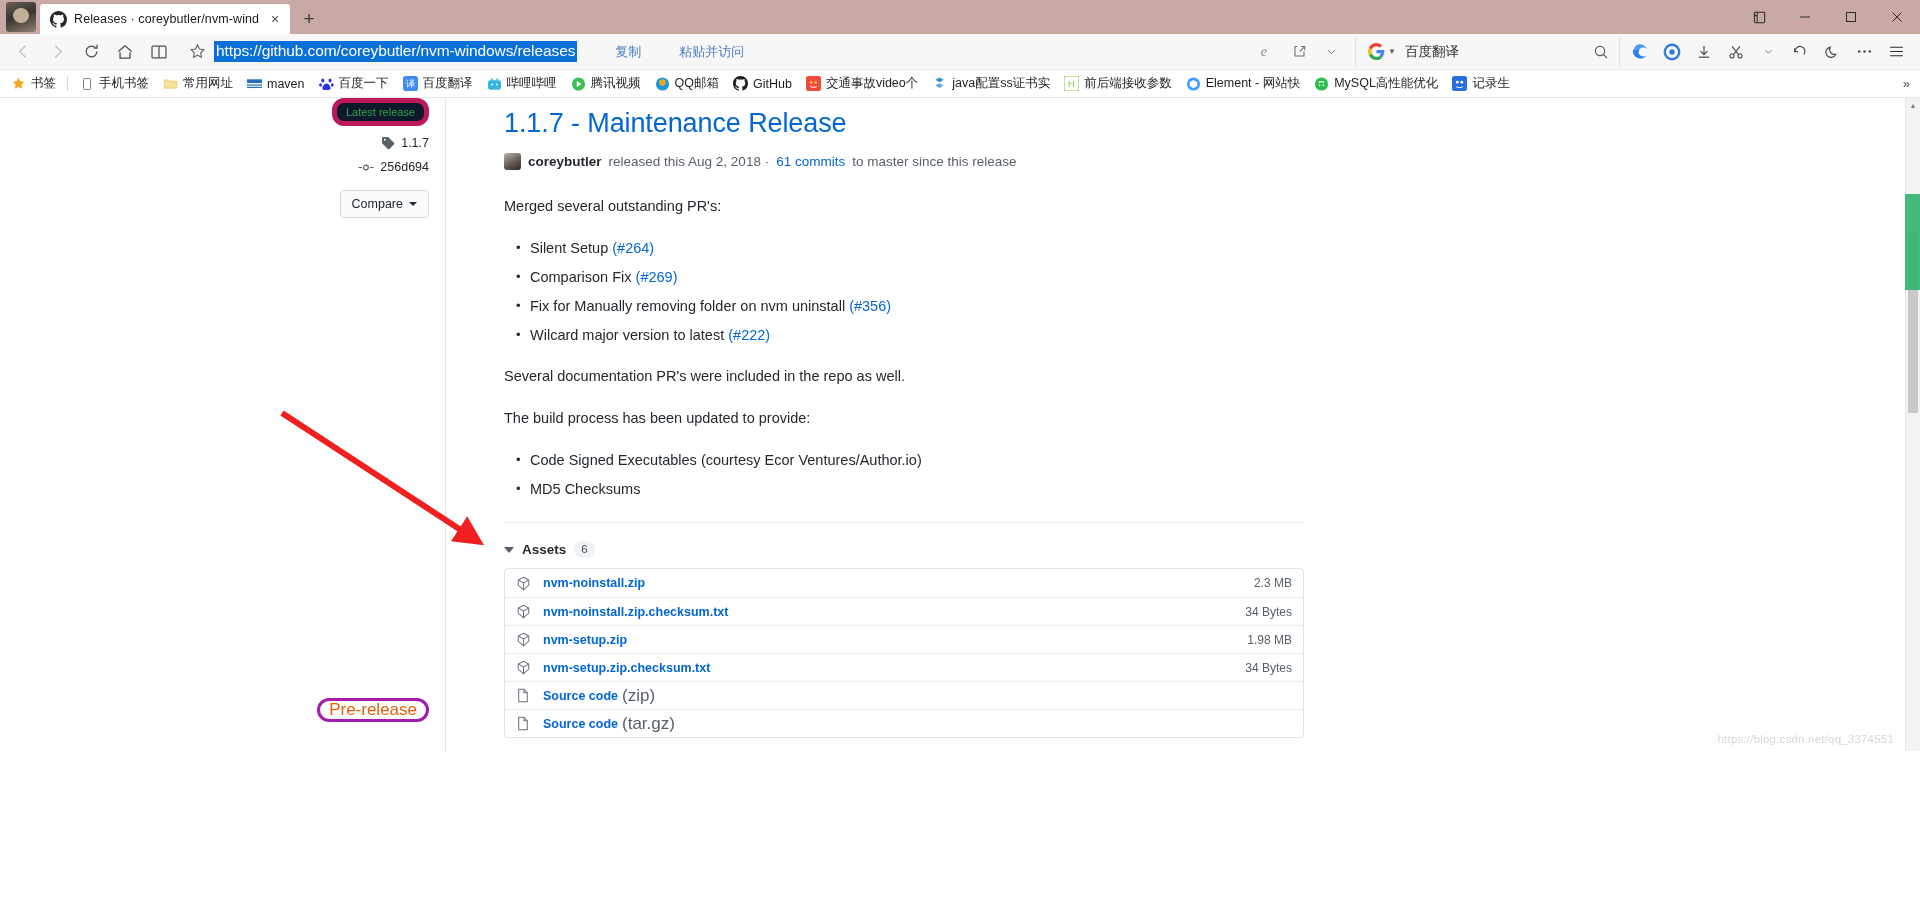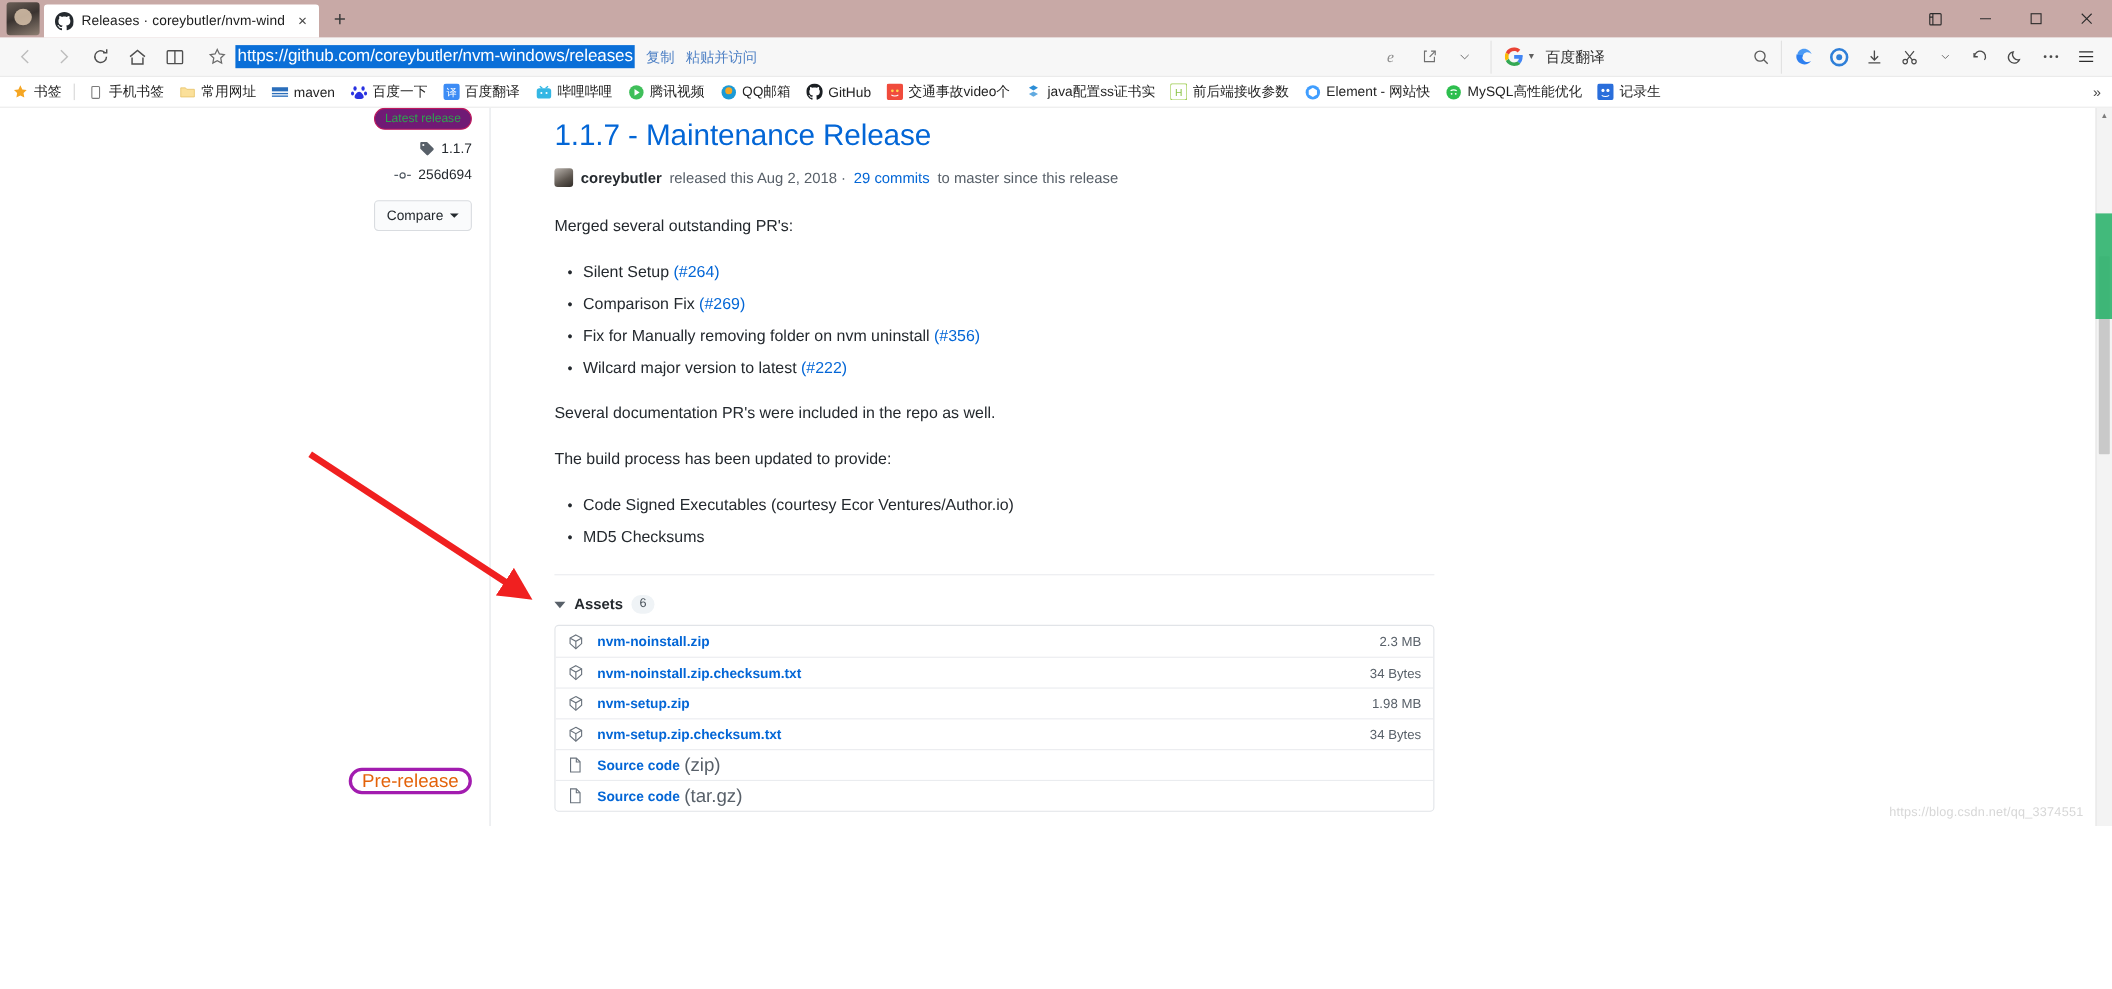--- a/index.html
+++ b/index.html
@@ -60,21 +60,21 @@
   .star-btn{width:30px;height:30px;display:flex;align-items:center;justify-content:center;color:#6b6b6b;margin-left:6px;flex:0 0 30px;}
   .urlbox{
     flex:1 1 auto;height:30px;display:flex;align-items:center;min-width:0;
     padding-left:2px;
   }
   .url-selected{
     background:#0a6fd8;color:#ffffff;font-size:15.5px;padding:1px 2px 2px 2px;
     white-space:nowrap;letter-spacing:-.1px;
   }
   .url-action{
-    color:#4c7fc4;font-size:13px;margin-left:10px;white-space:nowrap;
+    color:#4c7fc4;font-size:13px;margin-left:38px;white-space:nowrap;
   }
   .url-right{display:flex;align-items:center;flex:0 0 auto;padding-right:2px;}
   .ico-btn{width:32px;height:30px;display:flex;align-items:center;justify-content:center;color:#6e6e6e;flex:0 0 32px;}
   .searchbox{
     display:flex;align-items:center;height:30px;margin-left:8px;flex:0 0 auto;
     border-left:1px solid #e2e2e2;padding-left:12px;
   }
   .g-logo{width:17px;height:17px;flex:0 0 17px;}
   .caret-sm{margin-left:3px;color:#5f5f5f;font-size:8px;}
   .search-placeholder{font-size:13.5px;color:#2e2e2e;margin-left:9px;white-space:nowrap;}
@@ -100,22 +100,22 @@
   .page{position:absolute;inset:0;display:flex;padding-top:0;}
 
   .release-col{
     width:446px;flex:0 0 446px;border-right:1px solid #e1e4e8;
     box-sizing:border-box;position:relative;padding-top:4px;
   }
   .meta{
     position:absolute;right:16px;text-align:right;
   }
   .badge-latest{
-    display:inline-block;border:1px solid #be185d;color:#2ea44f;border-radius:12px;
-    font-size:11px;padding:2px 9px;line-height:14px;background:#701a75;
+    display:inline-block;border:5px solid #be185d;color:#2ea44f;border-radius:12px;
+    font-size:11px;padding:2px 9px;line-height:14px;background:#0f172a;
   }
   .badge-pre{
     display:inline-block;border:3px solid #a21caf;color:#e36209;border-radius:12px;
     font-size:17px;padding:2px 9px;line-height:14px;background:#fff;
   }
   .meta-row{
     display:flex;align-items:center;justify-content:flex-end;gap:6px;
     font-size:12.5px;color:#586069;margin-top:10px;
   }
   .meta-row .val{color:#24292e;}
@@ -572,21 +572,21 @@
         </div>
       </div>
 
       <div class="body-col">
         <h1 class="rel-title">1.1.7 - Maintenance Release</h1>
 
         <div class="byline">
           <span class="avatar"></span>
           <strong>coreybutler</strong>
           <span>released this Aug 2, 2018 ·</span>
-          <a href="#">29 commits</a>
+          <a href="#">61 commits</a>
           <span>to master since this release</span>
         </div>
 
         <div class="prose">
           <p>Merged several outstanding PR's:</p>
           <ul>
             <li>
               <span>Silent Setup</span>
               <a href="#">(#264)</a>
             </li>

